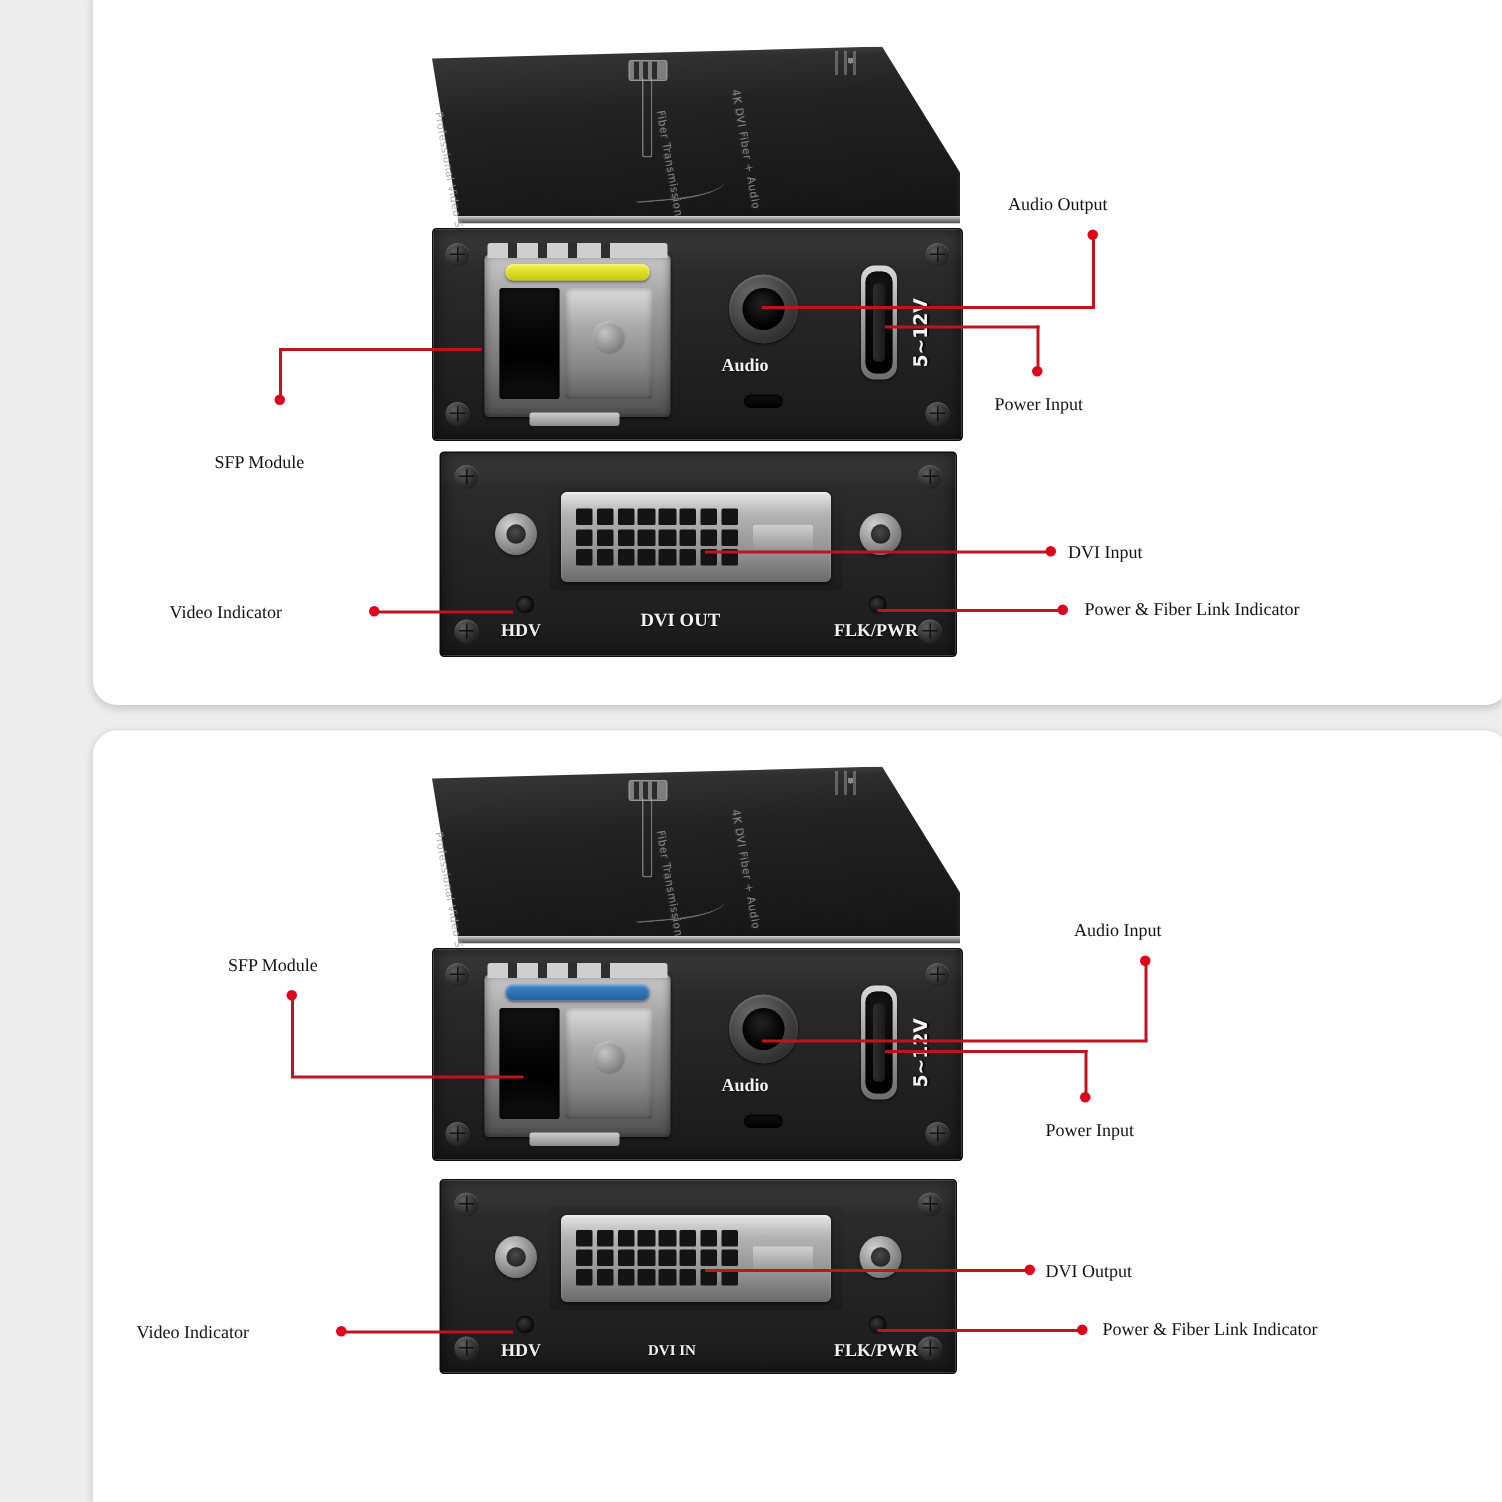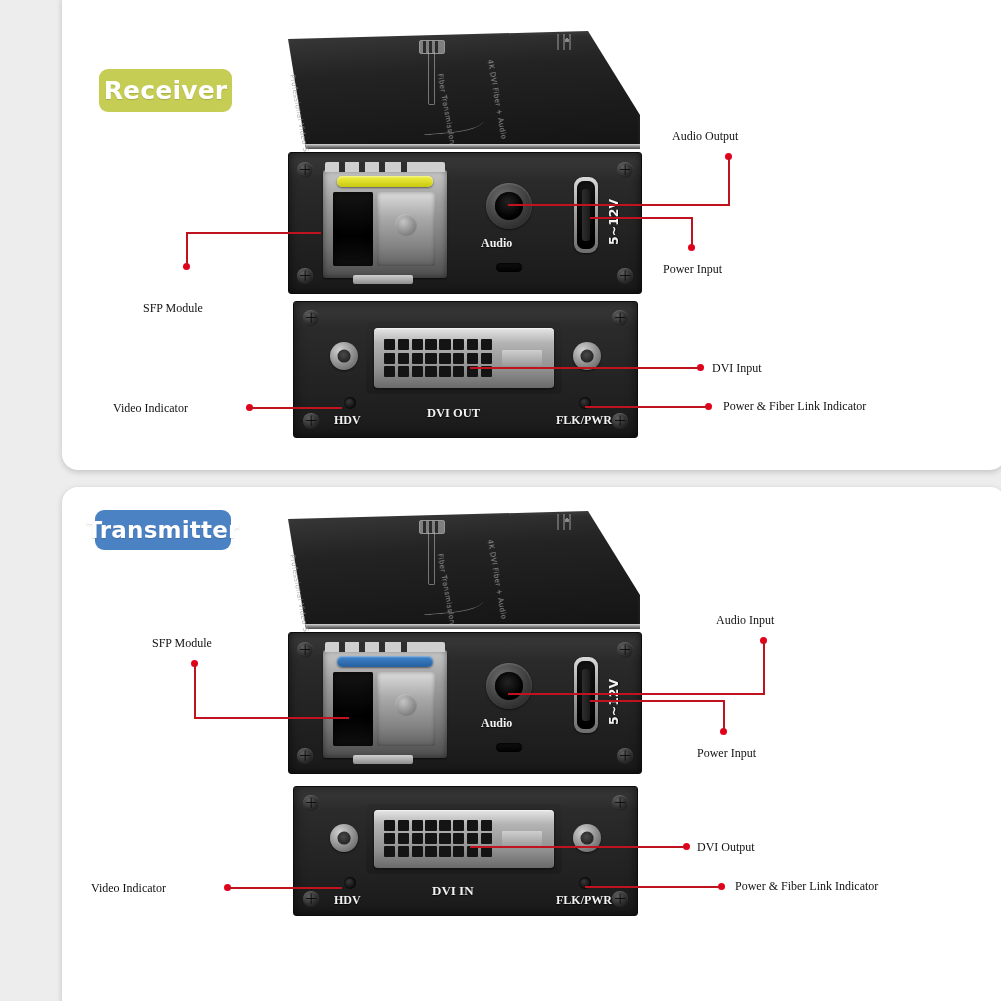--- a/index.html
+++ b/index.html
@@ -256,21 +256,20 @@
   .lh{position:absolute;height:1.6px;background:#c1121f;}
   .lv{position:absolute;width:1.6px;background:#c1121f;}
 </style>
 </head>
 <body>
 
 <div class="page">
 
   <div class="card" id="card-receiver"></div>
 
-  <div class="badge" id="badge-receiver">Receiver</div>
 
   <div class="device">
     <div class="top-face" style="left:288px;top:31px;width:352px;height:118px;
          clip-path:polygon(18px 100%,0 8px,300px 0,352px 84px,352px 100%);">
       <div class="silver-edge"></div>
     </div>
     <div class="engrave" style="left:296px;top:74px;transform:rotate(80deg);transform-origin:left top;">Professional Video Solution</div>
     <div class="engrave" style="left:444px;top:73px;transform:rotate(80deg);transform-origin:left top;">Fiber Transmission</div>
     <div class="engrave" style="left:494px;top:59px;transform:rotate(80deg);transform-origin:left top;">4K DVI Fiber + Audio</div>
     <div class="slot-icon" style="left:419px;top:40px;"></div>
@@ -382,21 +381,20 @@
   <div class="anno" style="left:712px;top:358px;">DVI Input</div>
   <div class="dot" style="left:697px;top:364px;"></div>
   <div class="lh" style="left:470px;top:367px;width:230px;"></div>
 
   <div class="anno two-line" style="left:723px;top:396px;">Power &amp; Fiber Link Indicator</div>
   <div class="dot" style="left:705px;top:403px;"></div>
   <div class="lh" style="left:585px;top:406px;width:123px;"></div>
 
   <div class="card" id="card-transmitter"></div>
 
-  <div class="badge" id="badge-transmitter">Transmitter</div>
 
   <div class="device">
     <div class="top-face" style="left:288px;top:511px;width:352px;height:118px;
          clip-path:polygon(18px 100%,0 8px,300px 0,352px 84px,352px 100%);">
       <div class="silver-edge"></div>
     </div>
     <div class="engrave" style="left:296px;top:554px;transform:rotate(80deg);transform-origin:left top;">Professional Video Solution</div>
     <div class="engrave" style="left:444px;top:553px;transform:rotate(80deg);transform-origin:left top;">Fiber Transmission</div>
     <div class="engrave" style="left:494px;top:539px;transform:rotate(80deg);transform-origin:left top;">4K DVI Fiber + Audio</div>
     <div class="slot-icon" style="left:419px;top:520px;"></div>
@@ -473,21 +471,21 @@
           <i></i>
           <i></i>
           <i></i>
       </div>
       <div class="dvi-flat" style="left:128px;top:21px;width:40px;height:16px;"></div>
     </div>
 
     <div class="led" style="left:50px;top:90px;width:12px;height:12px;"></div>
     <div class="panel-label" style="left:40px;top:106px;font-size:12px;">HDV</div>
 
-    <div class="panel-label" style="left:138px;top:96px;font-size:13px;">DVI IN</div>
+    <div class="panel-label" style="left:138px;top:108px;font-size:10px;">DVI IN</div>
 
     <div class="led" style="left:285px;top:90px;width:12px;height:12px;"></div>
     <div class="panel-label" style="left:262px;top:106px;font-size:12px;">FLK/PWR</div>
   </div>
 
   <div class="anno" style="left:152px;top:633px;">SFP Module</div>
   <div class="dot" style="left:191px;top:660px;"></div>
   <div class="lv" style="left:194px;top:664px;height:54px;"></div>
   <div class="lh" style="left:194px;top:717px;width:155px;"></div>
 

